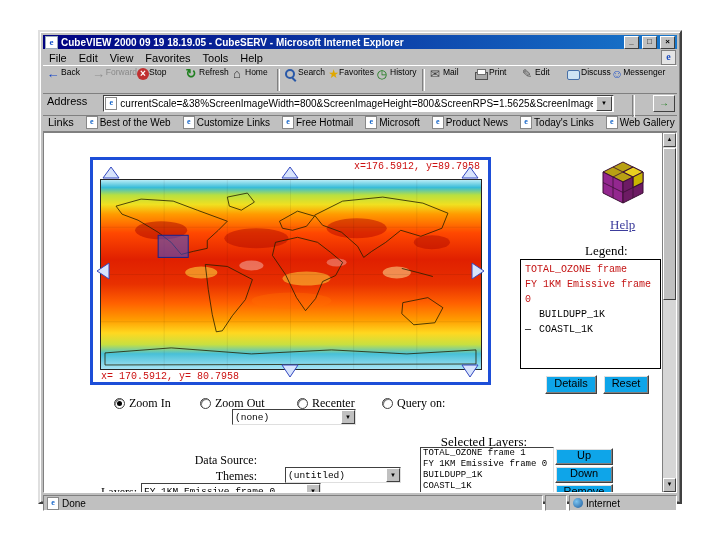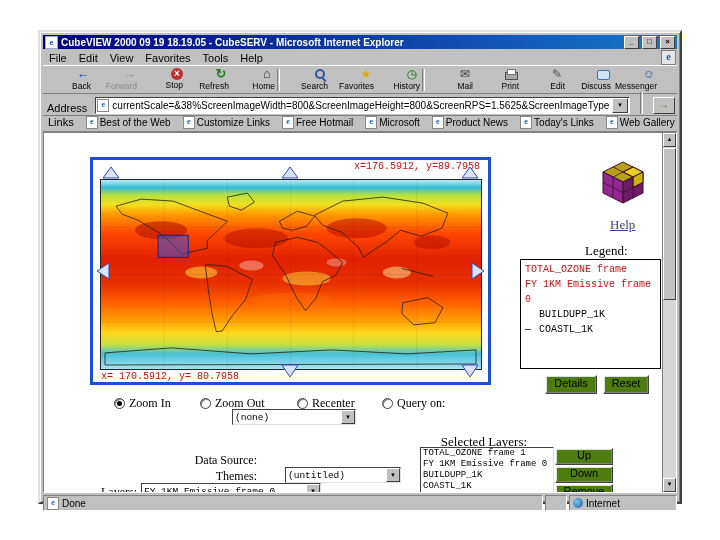--- a/index.html
+++ b/index.html
@@ -21,21 +21,21 @@
           border-color:#fff #404040 #404040 #fff;font:bold 8px/9px "Liberation Sans",sans-serif;
           text-align:center;color:#000;flex:none}
 
   .menubar{height:15px;display:flex;align-items:center;font-size:11px;padding:0 1px}
   .menu-item{padding:0 7px 0 5px}
   .menu-logo{margin-left:auto;width:13px;height:13px;background:#e4e4e4;border:1px solid #808080;
              font:bold 10px/12px "Liberation Serif",serif;color:#2050c0;text-align:center}
 
   .toolbar{height:27px;display:flex;align-items:center;border-top:1px solid #fff;
            border-bottom:1px solid #808080;padding:0 2px}
-  .tb-btn{width:46px;height:25px;display:flex;flex-direction:column;align-items:flex-end;flex:none}
+  .tb-btn{width:46px;height:25px;display:flex;flex-direction:row;align-items:flex-start;flex:none}
   .tbi{height:14px;width:16px;font-size:12px;line-height:14px;text-align:center}
   .tbl{font-size:8.5px;line-height:10px;color:#000;white-space:nowrap}
   .tb-btn.disabled .tbl{color:#888}
   .tb-sep{width:1px;height:22px;border-left:1px solid #808080;border-right:1px solid #fff;margin:0 2px}
 
   .ic-back::before{content:"←";color:#1444c8;font-weight:bold;font-size:13px}
   .ic-forward::before{content:"→";color:#909090;font-weight:bold;font-size:13px}
   .ic-stop{background:#c03030;border-radius:50%;width:12px;height:12px;margin-top:1px}
   .ic-stop::before{content:"×";color:#fff;font:bold 10px/11px "Liberation Sans",sans-serif;display:block}
   .ic-refresh::before{content:"↻";color:#208020;font-weight:bold;font-size:13px}
@@ -44,21 +44,21 @@
   .ic-search::after{content:"";display:block;width:2px;height:5px;background:#2858a8;margin:-2px 0 0 11px;transform:rotate(-45deg)}
   .ic-fav::before{content:"★";color:#e0a800;font-size:12px}
   .ic-history::before{content:"◷";color:#187818;font-size:12px}
   .ic-mail::before{content:"✉";color:#404040;font-size:12px}
   .ic-print::before{content:"";display:block;width:11px;height:6px;background:#a8a8a8;border:1px solid #505050;margin:5px auto 0}
   .ic-print::after{content:"";display:block;width:7px;height:4px;background:#fff;border:1px solid #707070;margin:-11px auto 0}
   .ic-edit::before{content:"✎";color:#505050;font-size:12px}
   .ic-discuss::before{content:"";display:block;width:11px;height:8px;background:#cfe4f4;border:1px solid #4870a8;border-radius:2px;margin:3px auto 0}
   .ic-messenger::before{content:"☺";color:#2858c8;font-size:12px}
 
-  .addressbar{height:19px;display:flex;align-items:flex-end;gap:8px;padding:1px 2px;border-bottom:1px solid #808080}
+  .addressbar{height:19px;display:flex;align-items:flex-start;gap:16px;padding:1px 2px;border-bottom:1px solid #808080}
   .bar-label{font-size:11px;padding-left:2px;flex:none}
   .addr-field{flex:1;height:15px;background:#fff;border:1px solid;border-color:#404040 #fff #fff #404040;
               display:flex;align-items:center;gap:3px;padding:0 1px;overflow:hidden}
   .page-ico{width:10px;height:11px;background:#fff;border:1px solid #888;
             font:bold 8px/10px "Liberation Serif",serif;color:#1464c8;text-align:center;flex:none}
   .addr-text{font-size:10px;white-space:nowrap;overflow:hidden;flex:1}
   .addr-drop{width:14px;height:13px;background:#c0c0c0;border:1px solid;border-color:#fff #404040 #404040 #fff;
              font-size:6px;line-height:12px;text-align:center;flex:none}
   .go-btn{width:20px;height:15px;background:#c0c0c0;border:1px solid;border-color:#fff #404040 #404040 #fff;
           text-align:center;font:bold 10px/13px "Liberation Sans",sans-serif;color:#1a7a1a;flex:none}
@@ -93,21 +93,21 @@
 
   .cube{position:absolute;left:555px;top:26px}
   .help-link{position:absolute;left:566px;top:84px;font-size:13px;text-decoration:underline;color:#3c3c9c;cursor:pointer}
   .legend-title{position:absolute;left:541px;top:110px;font-size:13px}
   .legend-box{position:absolute;left:476px;top:126px;width:141px;height:110px;border:1px solid #000;
               padding:2px 4px;box-sizing:border-box;font:10px "Liberation Mono",monospace;overflow:hidden;background:#fff}
   .legend-link{color:#c41414;line-height:15px;cursor:pointer}
   .legend-row{line-height:15px;display:flex}
   .legend-sym{width:14px;flex:none}
 
-  .btn{position:absolute;background:#4d7c0f;border:1px solid;border-color:#fff #404040 #404040 #fff;
+  .btn{position:absolute;background:#0ea5e9;border:1px solid;border-color:#fff #404040 #404040 #fff;
        box-shadow:inset -1px -1px 0 #808080,inset 1px 1px 0 #dfdfdf;
        font:11px "Liberation Sans",sans-serif;text-align:center;line-height:15px;cursor:pointer}
   .btn-details{left:501px;top:242px;width:50px;height:17px}
   .btn-reset{left:559px;top:242px;width:44px;height:17px}
   .btn-up{left:511px;top:315px;width:56px;height:15px;line-height:13px}
   .btn-down{left:511px;top:333px;width:56px;height:15px;line-height:13px}
   .btn-remove{left:511px;top:351px;width:56px;height:15px;line-height:13px}
 
   .radio-item{position:absolute;top:263px;display:flex;align-items:center;gap:4px;font-size:12px;cursor:pointer}
   .rb{width:11px;height:11px;border-radius:50%;background:#fff;border:1px solid #404040;

